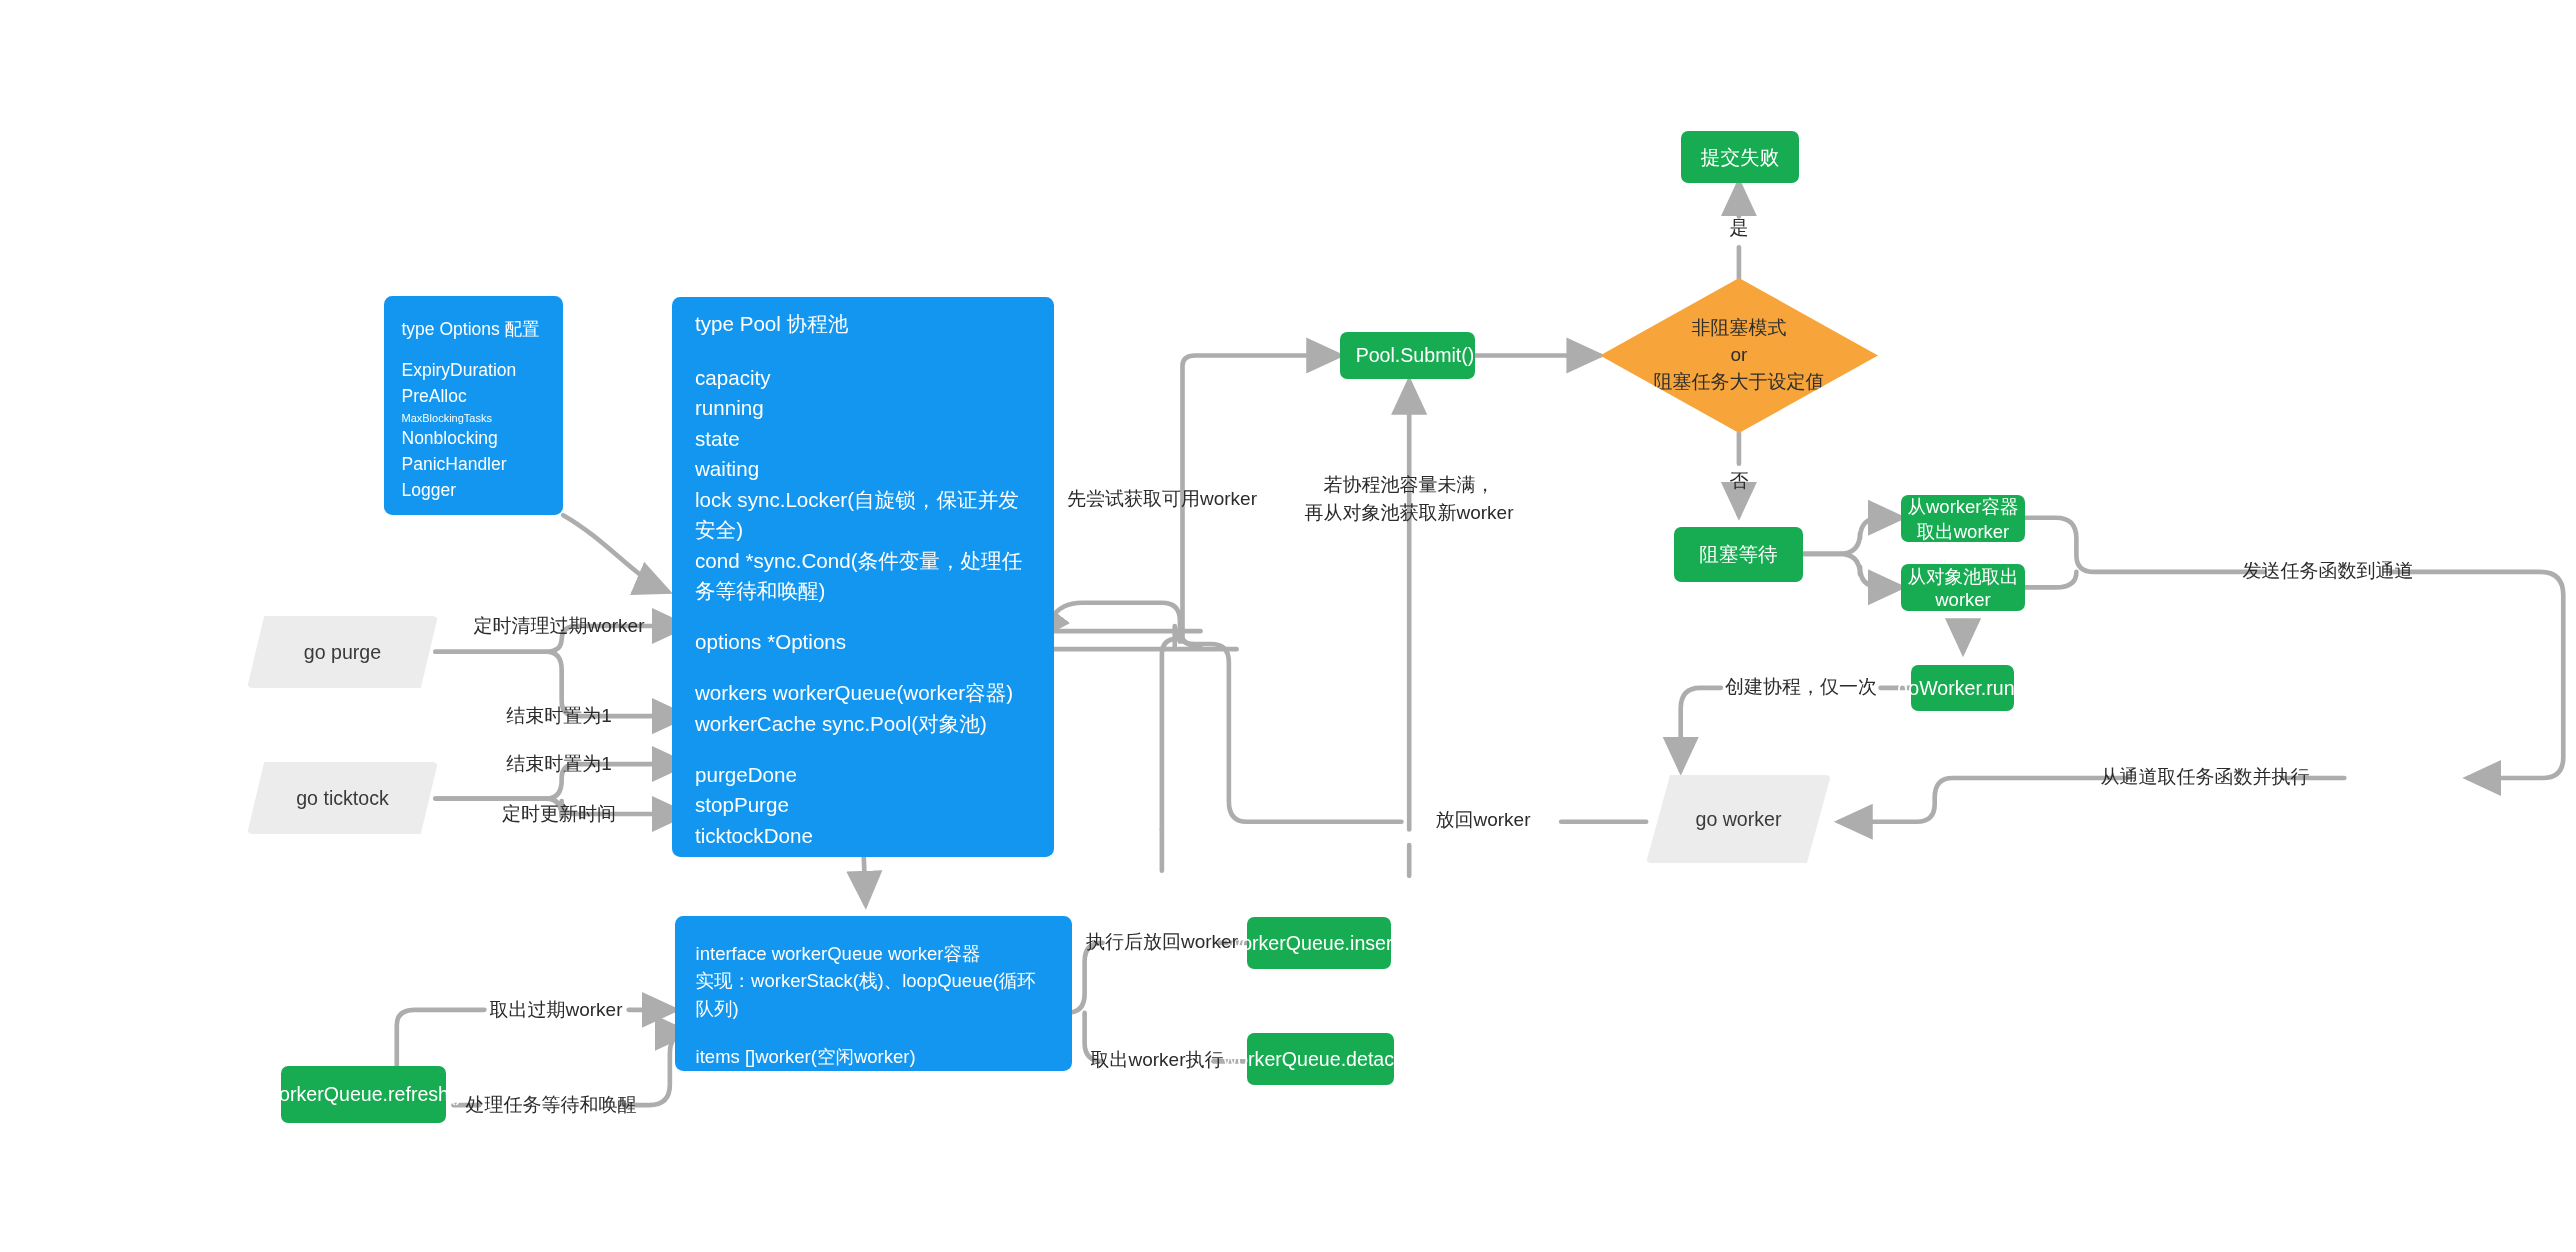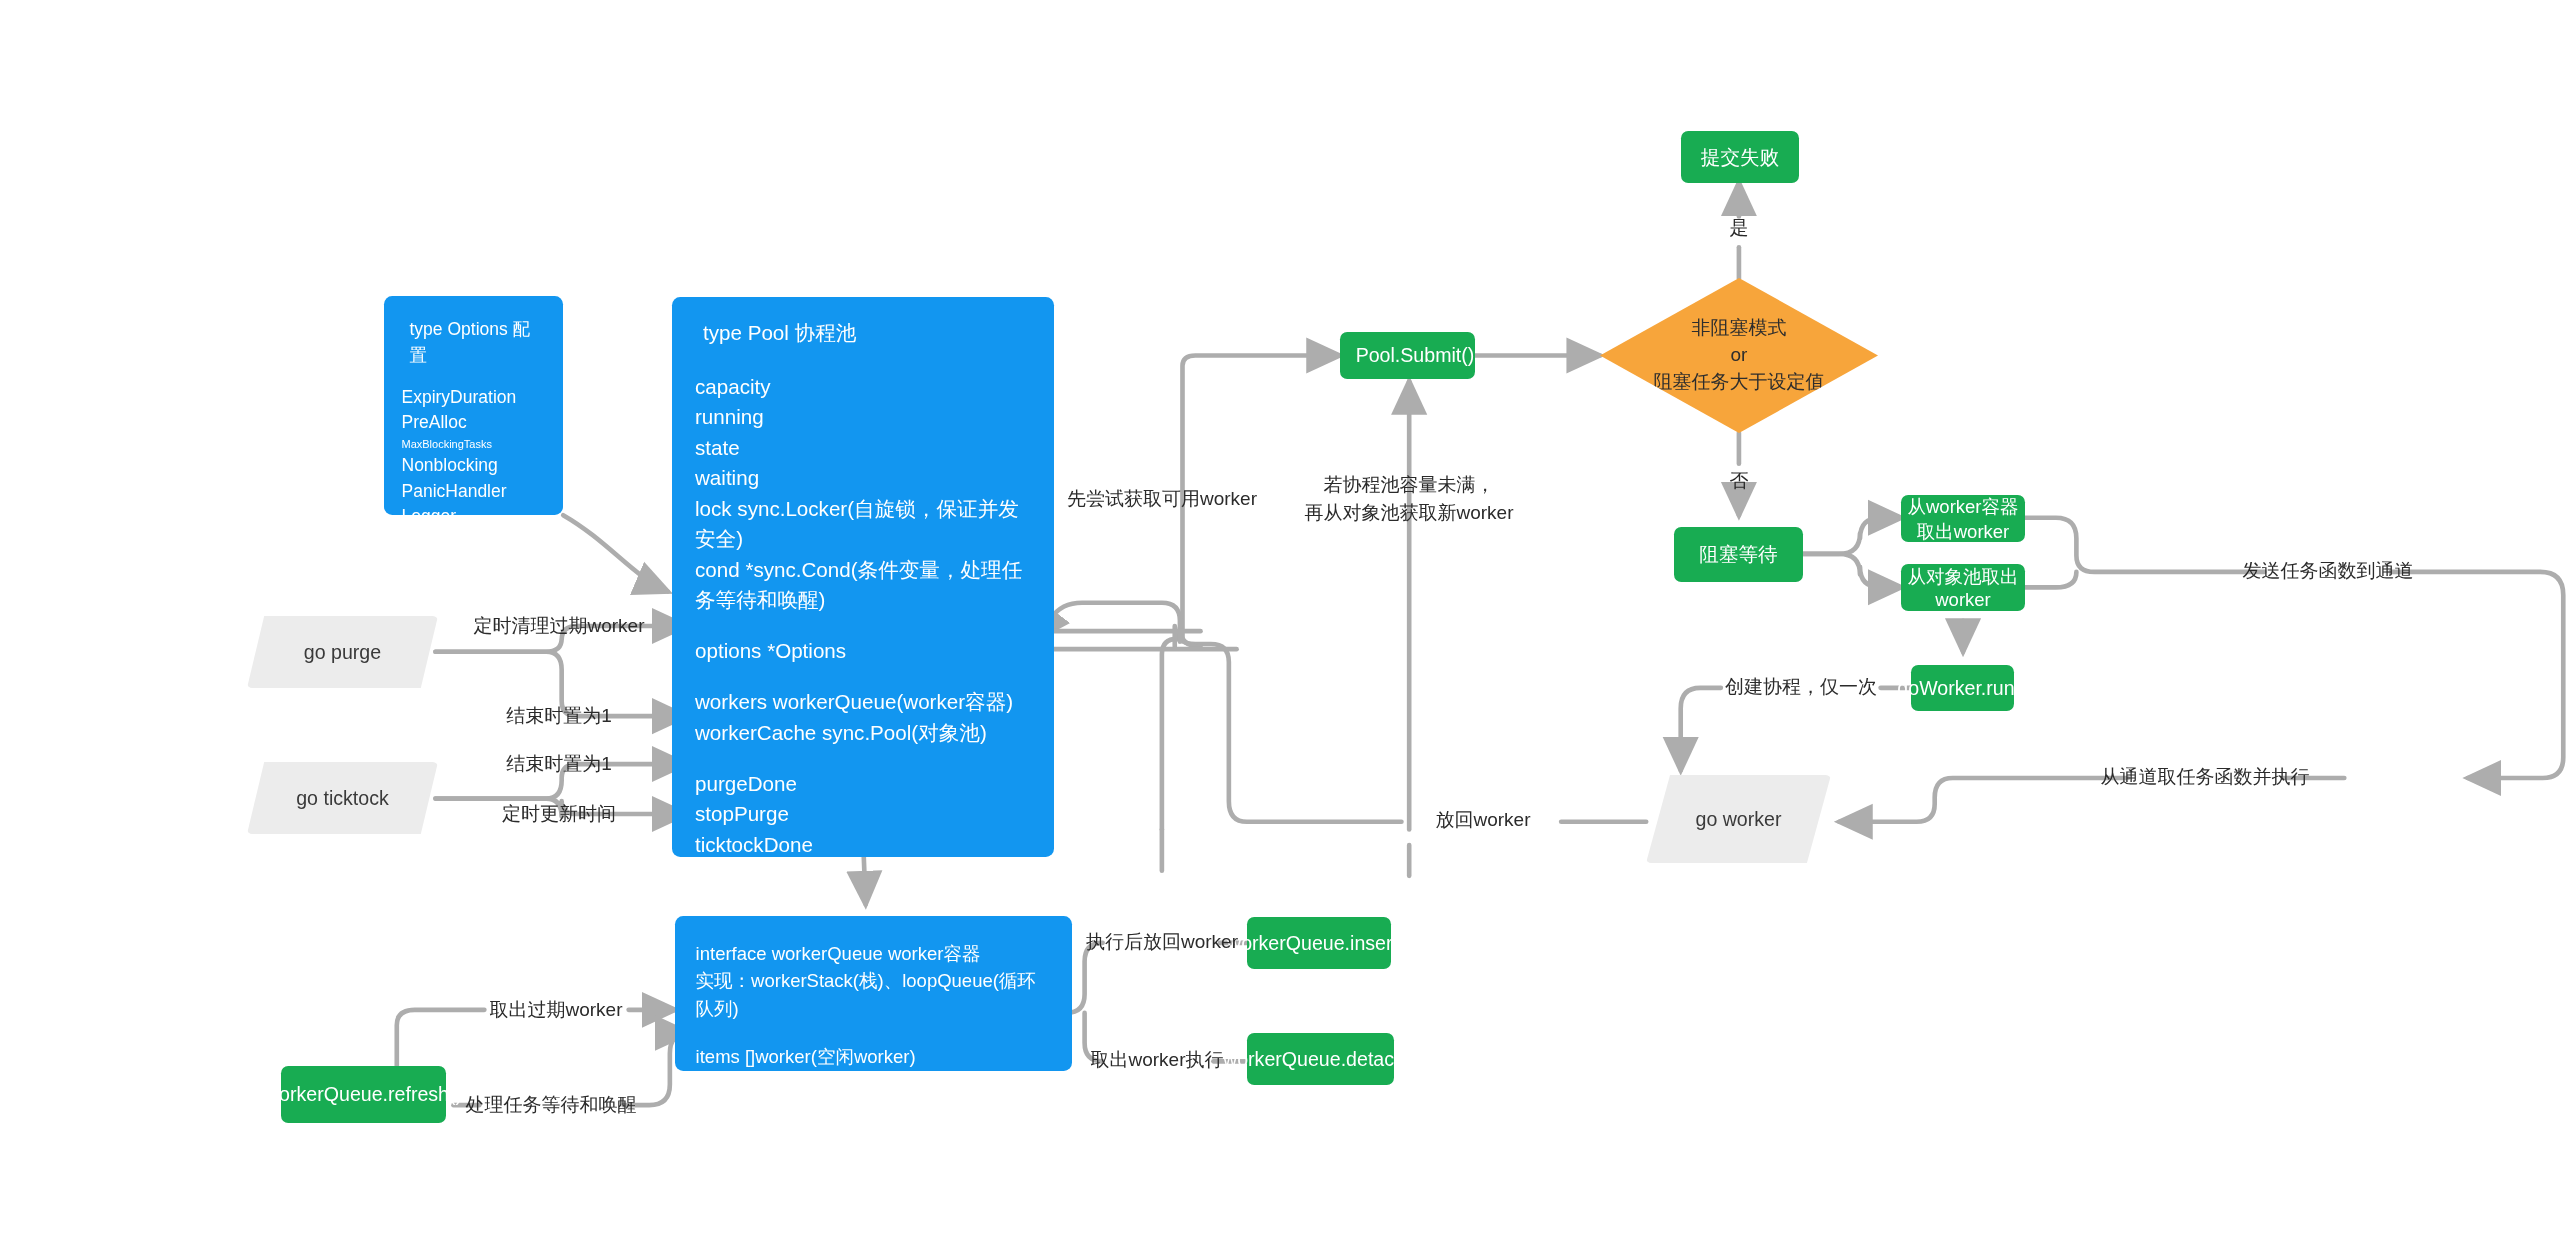--- a/index.html
+++ b/index.html
@@ -8,21 +8,21 @@
   svg#wires{position:absolute;left:0;top:0;width:2755px;height:1253px;pointer-events:none;}
 
   .node{position:absolute;box-sizing:border-box;}
   .blue{background:#1296F0;color:#fff;border-radius:8.2px;}
   .green{background:#18AC52;color:#fff;border-radius:7.2px;display:flex;align-items:center;justify-content:center;text-align:center;}
   .grayp{background:#ECECEC;color:#3a3a3a;display:flex;align-items:center;justify-content:center;}
   .diamond{background:#F7A53B;color:#2d2d2d;display:flex;align-items:center;justify-content:center;text-align:center;
            clip-path:polygon(50% 0,100% 50%,50% 100%,0 50%);}
 
   .bigbox{padding:29px 29px 20.6px 29px;}
-  .bigbox .title{font-size:20.6px;line-height:1.5;font-weight:400;margin-left:8px;}
+  .bigbox .title{font-size:20.6px;line-height:1.5;font-weight:400;}
   .bigbox .gap{height:23px;}
   .bigbox .line{font-size:20.6px;line-height:1.48;white-space:pre-wrap;}
   .tight{line-height:1.46;}
 
   .edgelabel{position:absolute;color:#2b2b2b;font-size:19px;line-height:1.45;white-space:nowrap;}
   .edgelabel.multi{white-space:pre-line;text-align:center;}
   .lbl-c{transform:translate(-50%,-50%);}
 
   .gl{font-size:19.6px;}
   .gs{font-size:18.5px;}
@@ -112,21 +112,21 @@
     <div class="title" style="font-size:17.5px">type Options 配置</div>
     <div style="height:16.5px"></div>
     <div class="line" style="font-size:17.5px">ExpiryDuration</div>
     <div class="line" style="font-size:17.5px">PreAlloc</div>
     <div class="line" style="font-size:11px">MaxBlockingTasks</div>
     <div class="line" style="font-size:17.5px">Nonblocking</div>
     <div class="line" style="font-size:17.5px">PanicHandler</div>
     <div class="line" style="font-size:17.5px">Logger</div>
   </div>
 
-  <div class="node blue bigbox" style="left:672px;top:297px;width:382px;height:560px;padding:21px 23px;">
+  <div class="node blue bigbox" style="left:672px;top:297px;width:382px;height:560px;padding:12px 23px;">
     <div class="title">type Pool 协程池</div>
     <div class="gap"></div>
     <div class="line tight">capacity</div>
     <div class="line tight">running</div>
     <div class="line tight">state</div>
     <div class="line tight">waiting</div>
     <div class="line tight">lock sync.Locker(自旋锁，保证并发安全)</div>
     <div class="line tight">cond *sync.Cond(条件变量，处理任务等待和唤醒)</div>
     <div style="height:20.6px"></div>
     <div class="line tight">options *Options</div>

